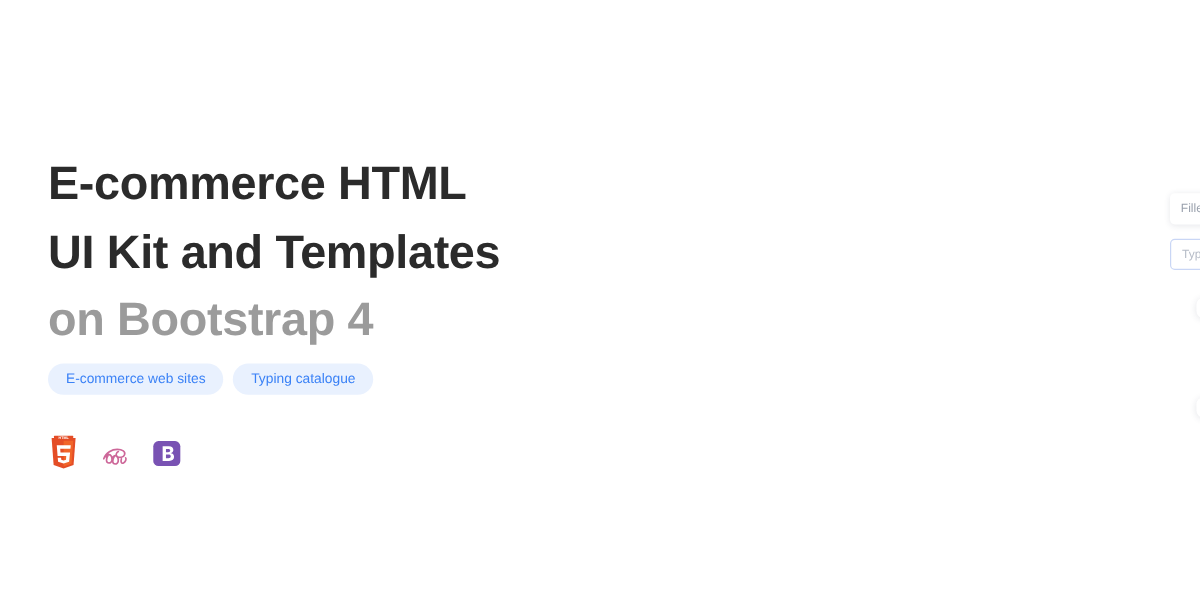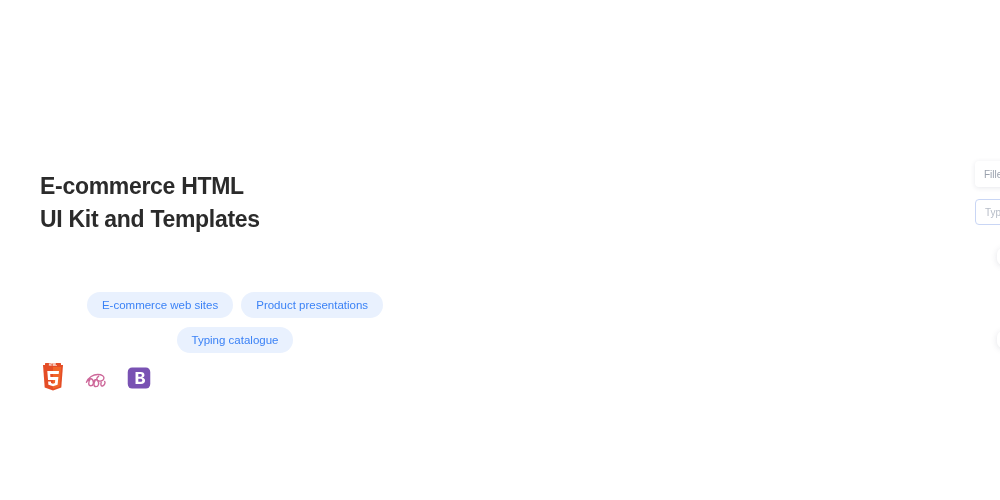--- a/index.html
+++ b/index.html
@@ -13,37 +13,35 @@
   
   .left-panel {
     position: absolute;
     left: 0; top: 0;
     width: 470px; height: 500px;
     padding: 0 0 0 40px;
   }
   .headline {
     position: absolute;
     left: 40px; top: 126px;
-    font-size: 23px;
+    font-size: 39px;
     font-weight: bold;
     color: #2b2b2b;
     line-height: 1.45;
     letter-spacing: -0.3px;
-    margin-top: 44px;
   }
   .headline .l3 { color: #9b9b9b; }
 
   .pill-wrap {
     position: absolute;
-    left: 40px; top: 292px;
+    left: 40px; top: 303px;
     width: 390px;
     display: flex;
     flex-wrap: wrap;
     gap: 9px 8px;
-    justify-content: center;
   }
   .pill {
     background: #e9f1fe;
     color: #3b82f6;
     font-size: 11.5px;
     padding: 7px 15px;
     border-radius: 16px;
     white-space: nowrap;
   }
 
@@ -109,25 +107,25 @@
   }
 </style>
 </head>
 <body>
 
 <div class="left-panel">
 
   <div class="headline">
     <div class="l1">E-commerce HTML</div>
     <div class="l2">UI Kit and Templates</div>
+    <div class="l3">on Bootstrap 4</div>
   </div>
 
   <div class="pill-wrap">
     <span class="pill">E-commerce web sites</span>
-    <span class="pill">Product presentations</span>
     <span class="pill">Typing catalogue</span>
   </div>
 
   <div class="logos">
     <svg class="logo-box" viewBox="0 0 26 30">
       <path d="M3 2 L23 2 L21.3 24.5 L13 27.5 L4.7 24.5 Z" fill="#e44d26"></path>
       <path d="M13 4 L13 25.8 L19.7 23.4 L21.1 4 Z" fill="#f16529"></path>
       <path d="M7 8 L19 8 L18.7 11 L10.2 11 L10.4 14 L18.4 14 L17.6 21.8 L13 23.2 L8.4 21.8 L8.1 18.4 L10.9 18.4 L11.05 20.1 L13 20.7 L15 20.1 L15.2 17 L8 17 L7.3 8.1 Z" fill="#fff"></path>
       <rect x="5" y="0" width="16" height="4" rx="0.5" fill="#e44d26"></rect>
       <text x="13" y="3.2" font-size="3" fill="#fff" text-anchor="middle" font-family="Liberation Sans, sans-serif" font-weight="bold">HTML</text>

